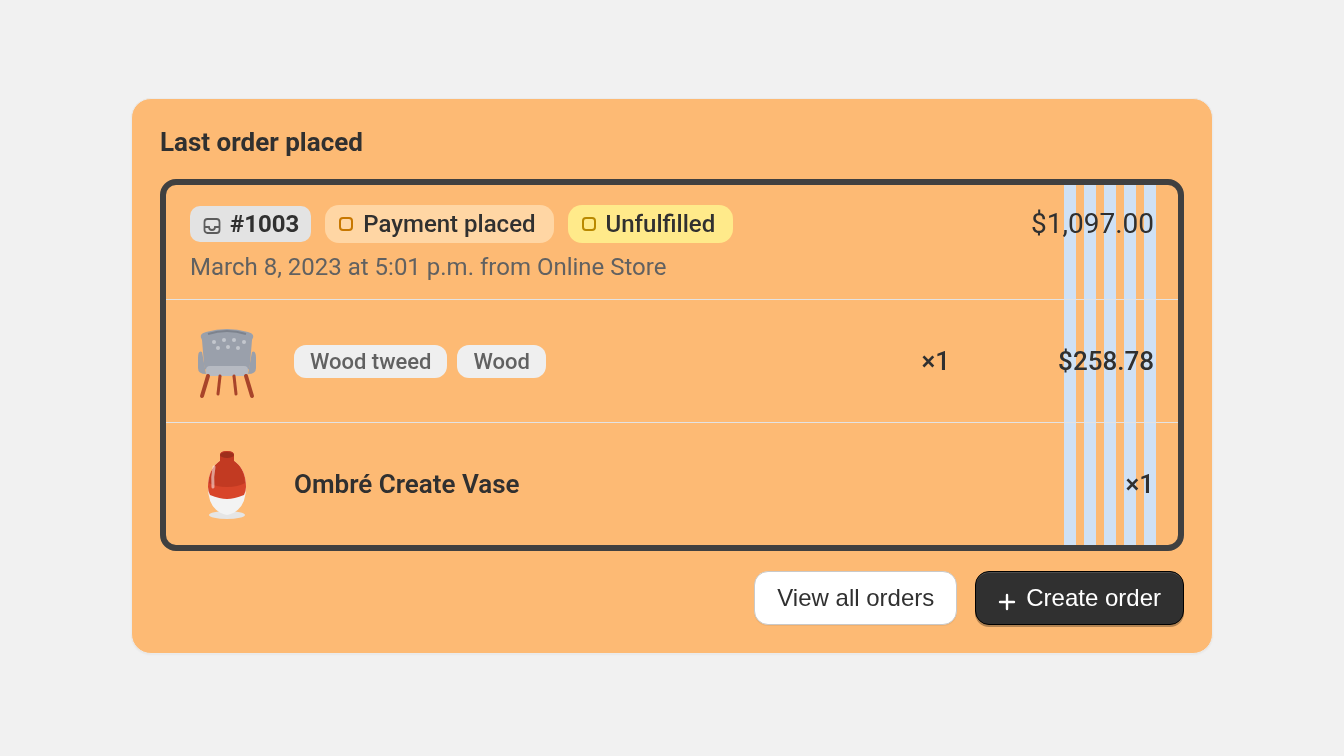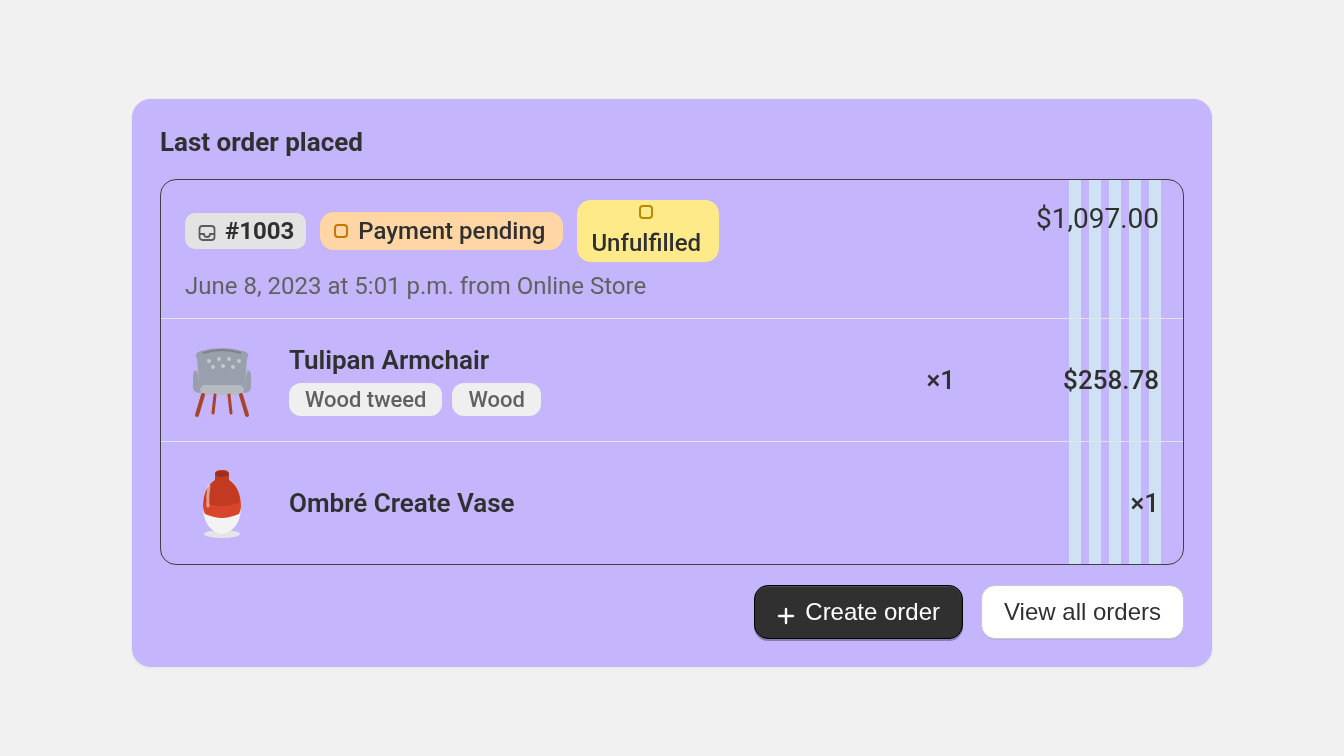--- a/index.html
+++ b/index.html
@@ -8,34 +8,34 @@
     background: #f1f1f1;
     width: 1344px;
     height: 756px;
     position: relative;
   }
   .card {
     position: absolute;
     left: 131px;
     top: 98px;
     width: 1082px;
-    background: #c4b5fd;
+    background: #fdba74;
     border: 1px solid #ebebeb;
     border-radius: 20px;
     box-shadow: 0 1px 2px rgba(0,0,0,0.04);
     padding: 28px 28px 28px 28px;
   }
   .card-title {
     font-size: 26px;
     font-weight: 700;
     color: #303030;
     margin-bottom: 22px;
   }
   .order-box {
-    border: 1px solid #404040;
+    border: 6px solid #404040;
     border-radius: 16px;
     position: relative;
     overflow: hidden;
   }
   .stripes {
     position: absolute;
     top: 0;
     right: 22px;
     bottom: 0;
     display: flex;
@@ -81,21 +81,21 @@
   }
   .pill .dot {
     width: 14px;
     height: 14px;
     border: 2.5px solid;
     border-radius: 4px;
     display: inline-block;
   }
   .pill-orange { background: #ffd6a4; }
   .pill-orange .dot { border-color: #c77700; }
-  .pill-yellow { background: #ffea8a; flex-direction: column; }
+  .pill-yellow { background: #ffea8a; }
   .pill-yellow .dot { border-color: #b98900; }
   .order-meta {
     font-size: 24px;
     color: #616161;
     font-weight: 400;
   }
   .order-total {
     font-size: 28px;
     font-weight: 400;
     color: #303030;
@@ -202,29 +202,29 @@
               <svg viewBox="0 0 20 20" fill="none" stroke="#5c5c5c" stroke-width="1.8">
                 <rect x="2.5" y="3" width="15" height="14" rx="3"></rect>
                 <path d="M2.5 11 H7 a3 3 0 0 0 6 0 H17.5"></path>
               </svg>
             </span>
             <span>#1003</span>
           </span>
 
           <span class="pill pill-orange">
             <span class="dot"></span>
-            <span>Payment pending</span>
+            <span>Payment placed</span>
           </span>
 
           <span class="pill pill-yellow">
             <span class="dot"></span>
             <span>Unfulfilled</span>
           </span>
         </div>
-        <div class="order-meta">June 8, 2023 at 5:01 p.m. from Online Store</div>
+        <div class="order-meta">March 8, 2023 at 5:01 p.m. from Online Store</div>
       </div>
       <div class="order-total">$1,097.00</div>
     </div>
 
     <div class="line-item">
       <div class="thumb">
         <svg viewBox="0 0 86 86" width="86" height="86">
           <path d="M18 22 Q14 16 22 14 Q43 8 64 14 Q72 16 68 22 L66 46 Q66 54 58 54 L28 54 Q20 54 20 46 Z" fill="#9aa0ab"></path>
           <path d="M24 16 Q43 10 62 16" stroke="#7d838e" stroke-width="2" fill="none"></path>
           <circle cx="30" cy="24" r="2" fill="#c3c7ce"></circle>
@@ -237,21 +237,20 @@
           <path d="M18 34 Q14 32 14 40 L14 50 Q14 56 22 56" fill="#9aa0ab"></path>
           <path d="M68 34 Q72 32 72 40 L72 50 Q72 56 64 56" fill="#9aa0ab"></path>
           <rect x="22" y="48" width="42" height="10" rx="4" fill="#b6bac2"></rect>
           <path d="M24 58 L18 78" stroke="#a8442a" stroke-width="4" stroke-linecap="round"></path>
           <path d="M62 58 L68 78" stroke="#a8442a" stroke-width="4" stroke-linecap="round"></path>
           <path d="M36 58 L34 76" stroke="#a8442a" stroke-width="3" stroke-linecap="round"></path>
           <path d="M50 58 L52 76" stroke="#a8442a" stroke-width="3" stroke-linecap="round"></path>
         </svg>
       </div>
       <div class="item-info">
-        <div class="item-name">Tulipan Armchair</div>
         <div class="variant-row">
           <span class="variant-pill">Wood tweed</span>
           <span class="variant-pill">Wood</span>
         </div>
       </div>
       <div class="item-qty">×1</div>
       <div class="item-price">$258.78</div>
     </div>
 
     <div class="line-item">
@@ -266,26 +265,26 @@
         </svg>
       </div>
       <div class="item-info">
         <div class="item-name">Ombré Create Vase</div>
       </div>
       <div class="item-qty">×1</div>
     </div>
   </div>
 
   <div class="actions">
+    <button class="btn btn-secondary">
+      <span>View all orders</span>
+    </button>
     <button class="btn btn-primary">
       <span class="plus-icon">
         <svg viewBox="0 0 18 18" stroke="#fff" stroke-width="2.4" stroke-linecap="round">
           <line x1="9" y1="2" x2="9" y2="16"></line>
           <line x1="2" y1="9" x2="16" y2="9"></line>
         </svg>
       </span>
       <span>Create order</span>
     </button>
-    <button class="btn btn-secondary">
-      <span>View all orders</span>
-    </button>
   </div>
 </div>
 
 </body></html>

